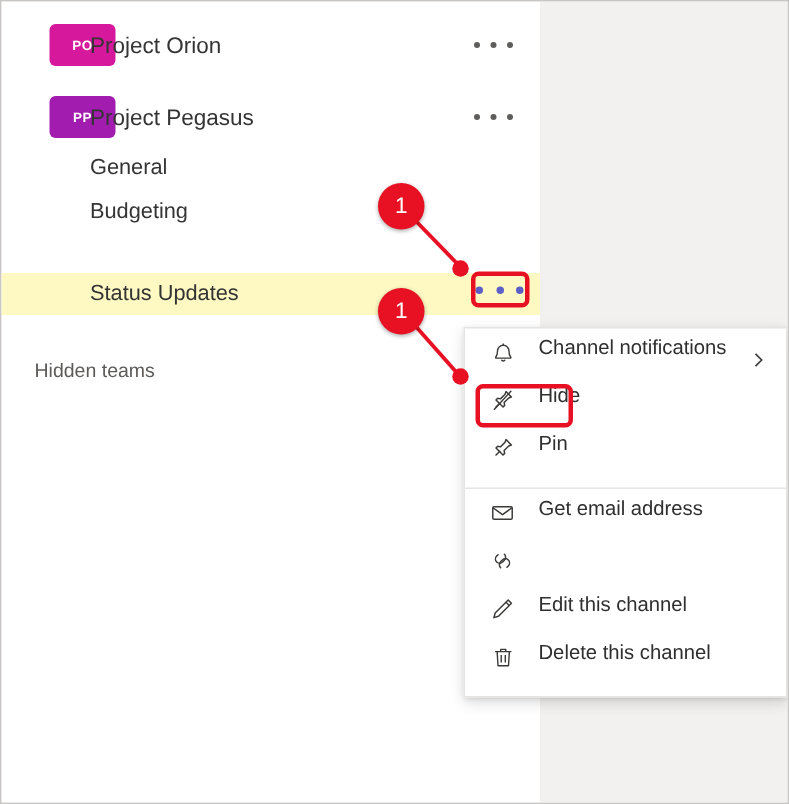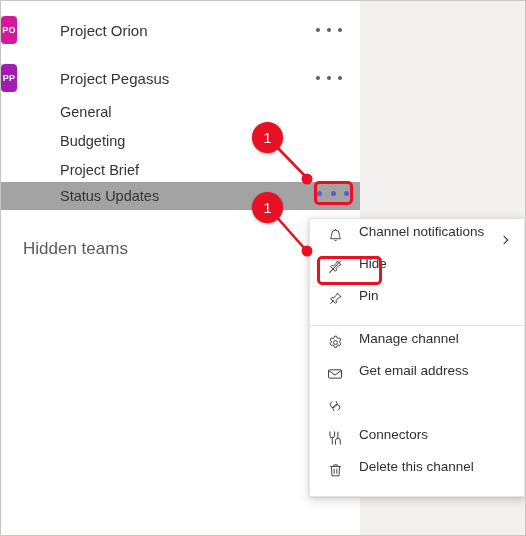--- a/index.html
+++ b/index.html
@@ -39,22 +39,22 @@
   .team-row {
     position: absolute;
     left: 0;
     width: 359px;
     height: 44px;
     display: flex;
     align-items: center;
   }
   .team-avatar {
     position: absolute;
-    left: 0;
-    width: 16px;
+    left: 32px;
+    width: 44px;
     height: 28px;
     border-radius: 4px;
     color: #ffffff;
     font-size: 9px;
     font-weight: 600;
     display: flex;
     align-items: center;
     justify-content: center;
     letter-spacing: .3px;
   }
@@ -81,33 +81,33 @@
   }
 
   .channel-row {
     position: absolute;
     left: 0;
     width: 359px;
     height: 28px;
     display: flex;
     align-items: center;
   }
-  .channel-row.selected { background: #a3a3a3; }
+  .channel-row.selected { background: #fef9c3; }
   .channel-name {
     position: absolute;
     left: 59px;
     font-size: 14.5px;
     color: #343434;
   }
 
   #hidden-teams {
     position: absolute;
     left: 22px;
     top: 238px;
-    font-size: 17px;
+    font-size: 13px;
     color: #5d5b59;
   }
 
   
   #channel-more-btn {
     position: absolute;
     left: 316px;
     top: 185px;
     width: 32px;
     height: 15px;
@@ -235,23 +235,20 @@
           <i></i>
       </div>
     </div>
 
     <div class="channel-row" style="top:97px;">
       <div class="channel-name">General</div>
     </div>
     <div class="channel-row" style="top:126px;">
       <div class="channel-name">Budgeting</div>
     </div>
-    <div class="channel-row" style="top:155px;">
-      <div class="channel-name">Project Brief</div>
-    </div>
     <div class="channel-row selected" style="top:181px;">
       <div class="channel-name">Status Updates</div>
     </div>
 
     <div id="hidden-teams">Hidden teams</div>
 
     <div id="channel-more-btn">
       <i style="background: rgb(91, 95, 199);"></i>
         <i style="background: rgb(91, 95, 199);"></i>
         <i style="background: rgb(91, 95, 199);"></i>
@@ -294,61 +291,50 @@
         <svg width="18" height="18" viewBox="0 0 20 20" fill="none" stroke="#3b3a39" stroke-width="1.1" stroke-linejoin="round">
           <path d="M12.6 3.4 L16.6 7.4 L14.6 8.1 L11.2 11.5 L11.6 13.6 L10.4 14.8 L5.2 9.6 L6.4 8.4 L8.5 8.8 L11.9 5.4 Z"></path>
           <path d="M5.2 14.8 L8.0 12.0" stroke-linecap="round"></path>
         </svg>
       </span>
       <span class="menu-label">Pin</span>
     </div>
 
     <div class="menu-sep"></div>
 
-    <div class="menu-item">
-      <span class="menu-icon">
-        <svg width="17" height="17" viewBox="0 0 20 20" fill="none" stroke="#3b3a39" stroke-width="1.1" stroke-linejoin="round">
-          <path d="M8.6 2.6h2.8l.35 1.95 1.35.78 1.85-.7 1.4 2.42-1.5 1.27v1.56l1.5 1.27-1.4 2.42-1.85-.7-1.35.78-.35 1.95H8.6l-.35-1.95-1.35-.78-1.85.7-1.4-2.42 1.5-1.27V8.32L3.65 7.05l1.4-2.42 1.85.7 1.35-.78z"></path>
-          <circle cx="10" cy="10" r="2.3"></circle>
-        </svg>
-      </span>
-      <span class="menu-label">Manage channel</span>
-    </div>
 
     <div class="menu-item">
       <span class="menu-icon">
         <svg width="18" height="18" viewBox="0 0 20 20" fill="none" stroke="#3b3a39" stroke-width="1.1" stroke-linejoin="round">
           <rect x="2.8" y="5.4" width="14.4" height="9.2" rx="0.9"></rect>
           <path d="M2.9 6.1 L10 11.2 L17.1 6.1"></path>
         </svg>
       </span>
       <span class="menu-label">Get email address</span>
     </div>
 
     <div class="menu-item">
       <span class="menu-icon">
         <svg width="18" height="18" viewBox="0 0 20 20" fill="none" stroke="#3b3a39" stroke-width="1.1" stroke-linecap="round">
           <path d="M11.4 5.0a3.1 3.1 0 0 1 0 4.4l-1.3 1.3a3.1 3.1 0 0 1-4.4-4.4l1.0-1.0"></path>
           <path d="M8.6 15.0a3.1 3.1 0 0 1 0-4.4l1.3-1.3a3.1 3.1 0 0 1 4.4 4.4l-1.0 1.0"></path>
         </svg>
       </span>
     </div>
 
-
-    <div class="menu-item">
-      <span class="menu-icon">
-        <svg width="18" height="18" viewBox="0 0 20 20" fill="none" stroke="#3b3a39" stroke-width="1.1" stroke-linejoin="round" stroke-linecap="round">
-          <path d="M4.4 3.2 V7.2 a2.6 2.6 0 0 0 2.6 2.6 a2.6 2.6 0 0 0 2.6-2.6 V3.2"></path>
-          <path d="M7.0 9.9 V16.6"></path>
-          <path d="M10.6 16.8 V12.8 a2.6 2.6 0 0 1 2.6-2.6 a2.6 2.6 0 0 1 2.6 2.6 V16.8"></path>
-          <path d="M13.2 10.1 V3.4"></path>
-        </svg>
-      </span>
-      <span class="menu-label">Connectors</span>
-    </div>
+    <div class="menu-item">
+      <span class="menu-icon">
+        <svg width="18" height="18" viewBox="0 0 20 20" fill="none" stroke="#3b3a39" stroke-width="1.1" stroke-linejoin="round">
+          <path d="M14.2 3.4 L16.6 5.8 L7.0 15.4 L3.6 16.4 L4.6 13.0 Z"></path>
+          <path d="M12.6 5.0 L15.0 7.4"></path>
+        </svg>
+      </span>
+      <span class="menu-label">Edit this channel</span>
+    </div>
+
 
     <div class="menu-item">
       <span class="menu-icon">
         <svg width="17" height="17" viewBox="0 0 20 20" fill="none" stroke="#3b3a39" stroke-width="1.1" stroke-linejoin="round">
           <path d="M3.6 5.2 H16.4"></path>
           <path d="M8.0 5.0 V3.4 h4.0 V5.0"></path>
           <path d="M5.2 5.4 L5.9 16.3 h8.2 L14.8 5.4"></path>
           <path d="M8.4 7.9 V13.8 M11.6 7.9 V13.8"></path>
         </svg>
       </span>

